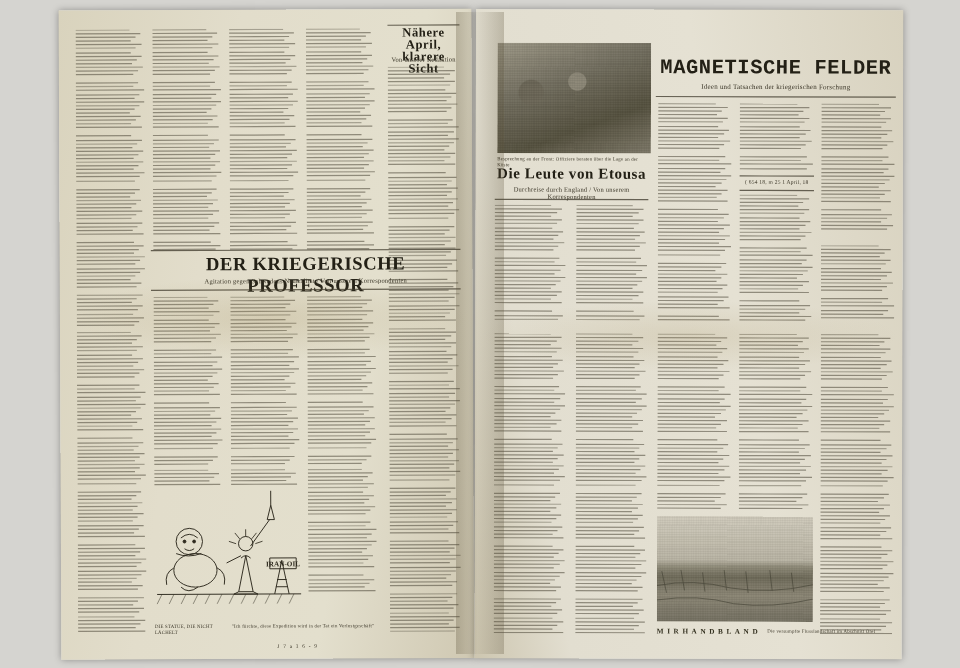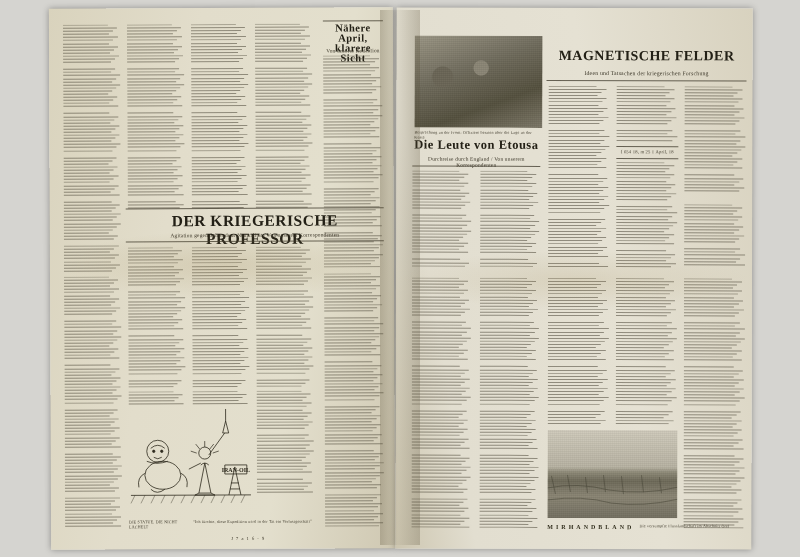--- a/index.html
+++ b/index.html
@@ -879,21 +879,21 @@
 
   <div class="sheet right">
 
     <div class="photo" style="left:18px;top:28px;width:128px;height:92px;">
       <div class="inner ph-top">
           <div class="grainy"></div>
         </div>
     </div>
     <div class="cap" style="left:18px;top:122px;width:128px;">Besprechung an der Front: Offiziere beraten über die Lage an der Küste</div>
 
-    <div class="hd big" style="left:150px;top:40px;width:200px;font-size:14px;">MAGNETISCHE FELDER</div>
+    <div class="hd big" style="left:150px;top:40px;width:200px;font-size:17px;font-family:Liberation Mono, monospace;">MAGNETISCHE FELDER</div>
     <div class="sub" style="left:150px;top:62px;width:200px;font-size:5.8px;">Ideen und Tatsachen der kriegerischen Forschung</div>
     <div class="rule" style="left:150px;top:72px;width:200px;"></div>
 
     <div class="col" style="left:152px;top:78px;width:62px;height:182px;">
         <div class="lines" id="R1">
           <div class="ln s" style="width:78%"></div>
           <div class="ln" style="width:93%"></div>
           <div class="ln" style="width:86%"></div>
           <div class="ln" style="width:79%"></div>
           <div class="ln" style="width:94%"></div>

